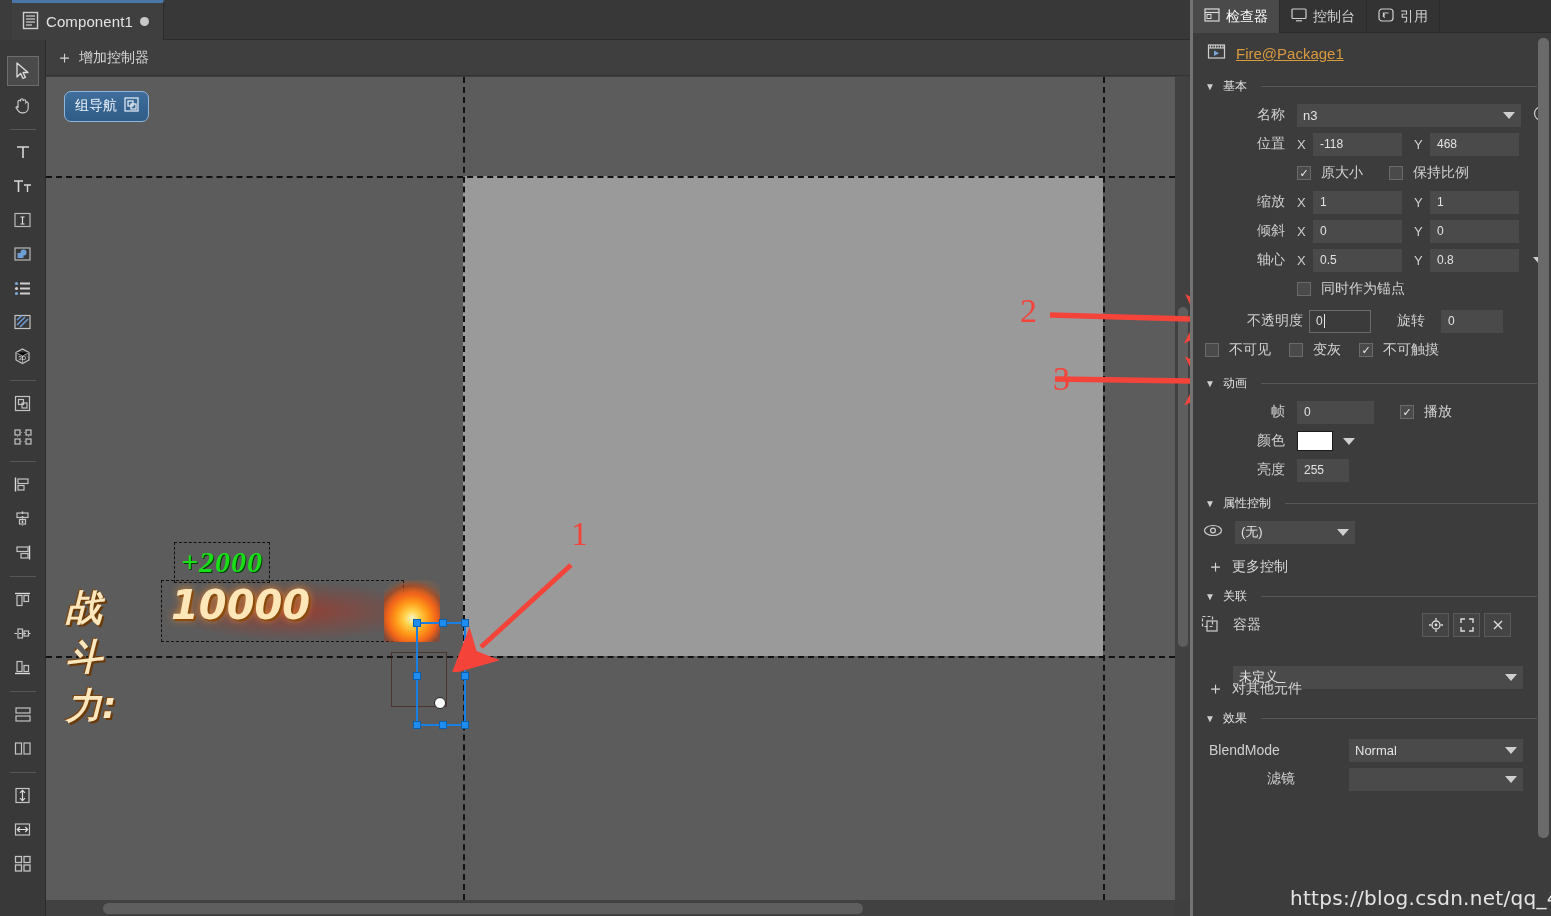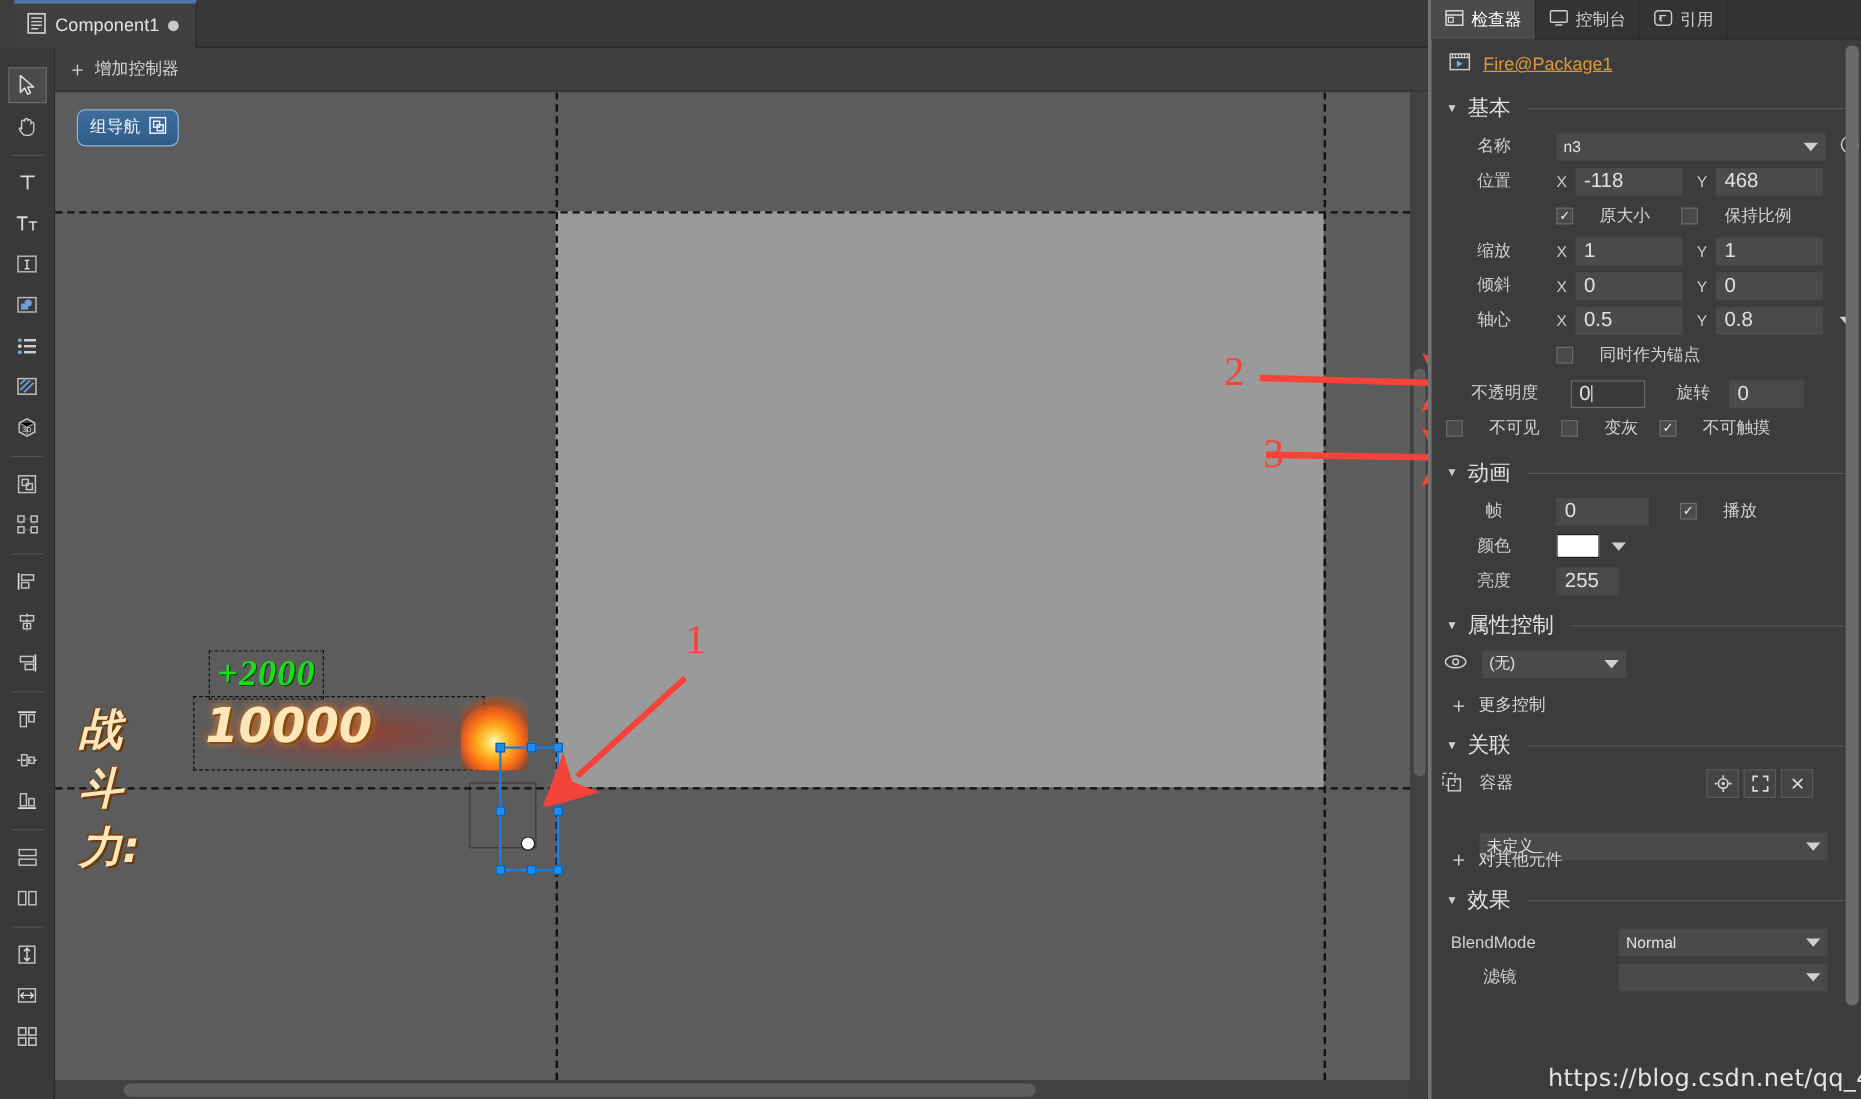--- a/index.html
+++ b/index.html
@@ -184,50 +184,50 @@
     padding: 10px 0 8px 14px;
   }
   .obj-title .name {
     color: #d99a3f; text-decoration: underline; font-size: 15px;
   }
 
   .sect {
     display: flex; align-items: center; gap: 8px; padding: 6px 14px 4px 12px;
   }
   .sect .caret { color: #cfcfcf; font-size: 10px; }
-  .sect .stitle { color: #e0e0e0; font-size: 18px; white-space: nowrap; }
+  .sect .stitle { color: #e0e0e0; font-size: 12px; white-space: nowrap; }
   .sect .rule { flex: 1; height: 1px; background: #585858; margin-left: 6px; }
 
   .row { display: flex; align-items: center; height: 26px; margin: 3px 0; padding-left: 12px; }
-  .rlabel { width: 92px; text-align: center; padding-right: 12px; color: #cfcfcf; font-size: 14px; }
+  .rlabel { width: 92px; text-align: right; padding-right: 12px; color: #cfcfcf; font-size: 14px; }
   .axis { width: 16px; color: #cfcfcf; font-size: 13px; }
 
   .fld {
     background: #4a4a4a; border: 1px solid #4a4a4a;
-    height: 23px; color: #e2e2e2; font-size: 17px;
+    height: 23px; color: #e2e2e2; font-size: 12px;
     display: flex; align-items: center; padding: 0 6px;
   }
   .fld.focus { background: #3b3b3b; border: 1px solid #6a6a6a; }
   .fld.w89 { width: 89px; }
   .fld.w62 { width: 62px; }
 
   .combo {
     background: #4a4a4a; height: 23px; display: flex; align-items: center;
     justify-content: space-between; padding: 0 6px; color: #e2e2e2; font-size: 13px;
   }
   .combo.w190 { width: 224px; }
   .combo.w120 { width: 120px; }
   .combo.w290 { width: 290px; margin-top: 46px; }
   .combo.w150 { width: 174px; margin-left: 36px; }
   .caret-dn {
     width: 0; height: 0; border-left: 6px solid transparent;
     border-right: 6px solid transparent; border-top: 7px solid #cfcfcf;
   }
 
-  .cbrow { display: flex; align-items: center; gap: 22px; }
+  .cbrow { display: flex; align-items: center; gap: 10px; }
   .cbox {
     width: 14px; height: 14px; background: #4a4a4a; border: 1px solid #6a6a6a;
     display: inline-flex; align-items: center; justify-content: center;
     color: #e6e6e6; font-size: 11px; line-height: 1;
   }
   .cbox.on::after { content: "✓"; font-size: 11px; color: #efefef; }
 
   .plusrow {
     display: flex; align-items: center; gap: 8px; padding: 7px 0 4px 14px;
     color: #d6d6d6; font-size: 14px;

